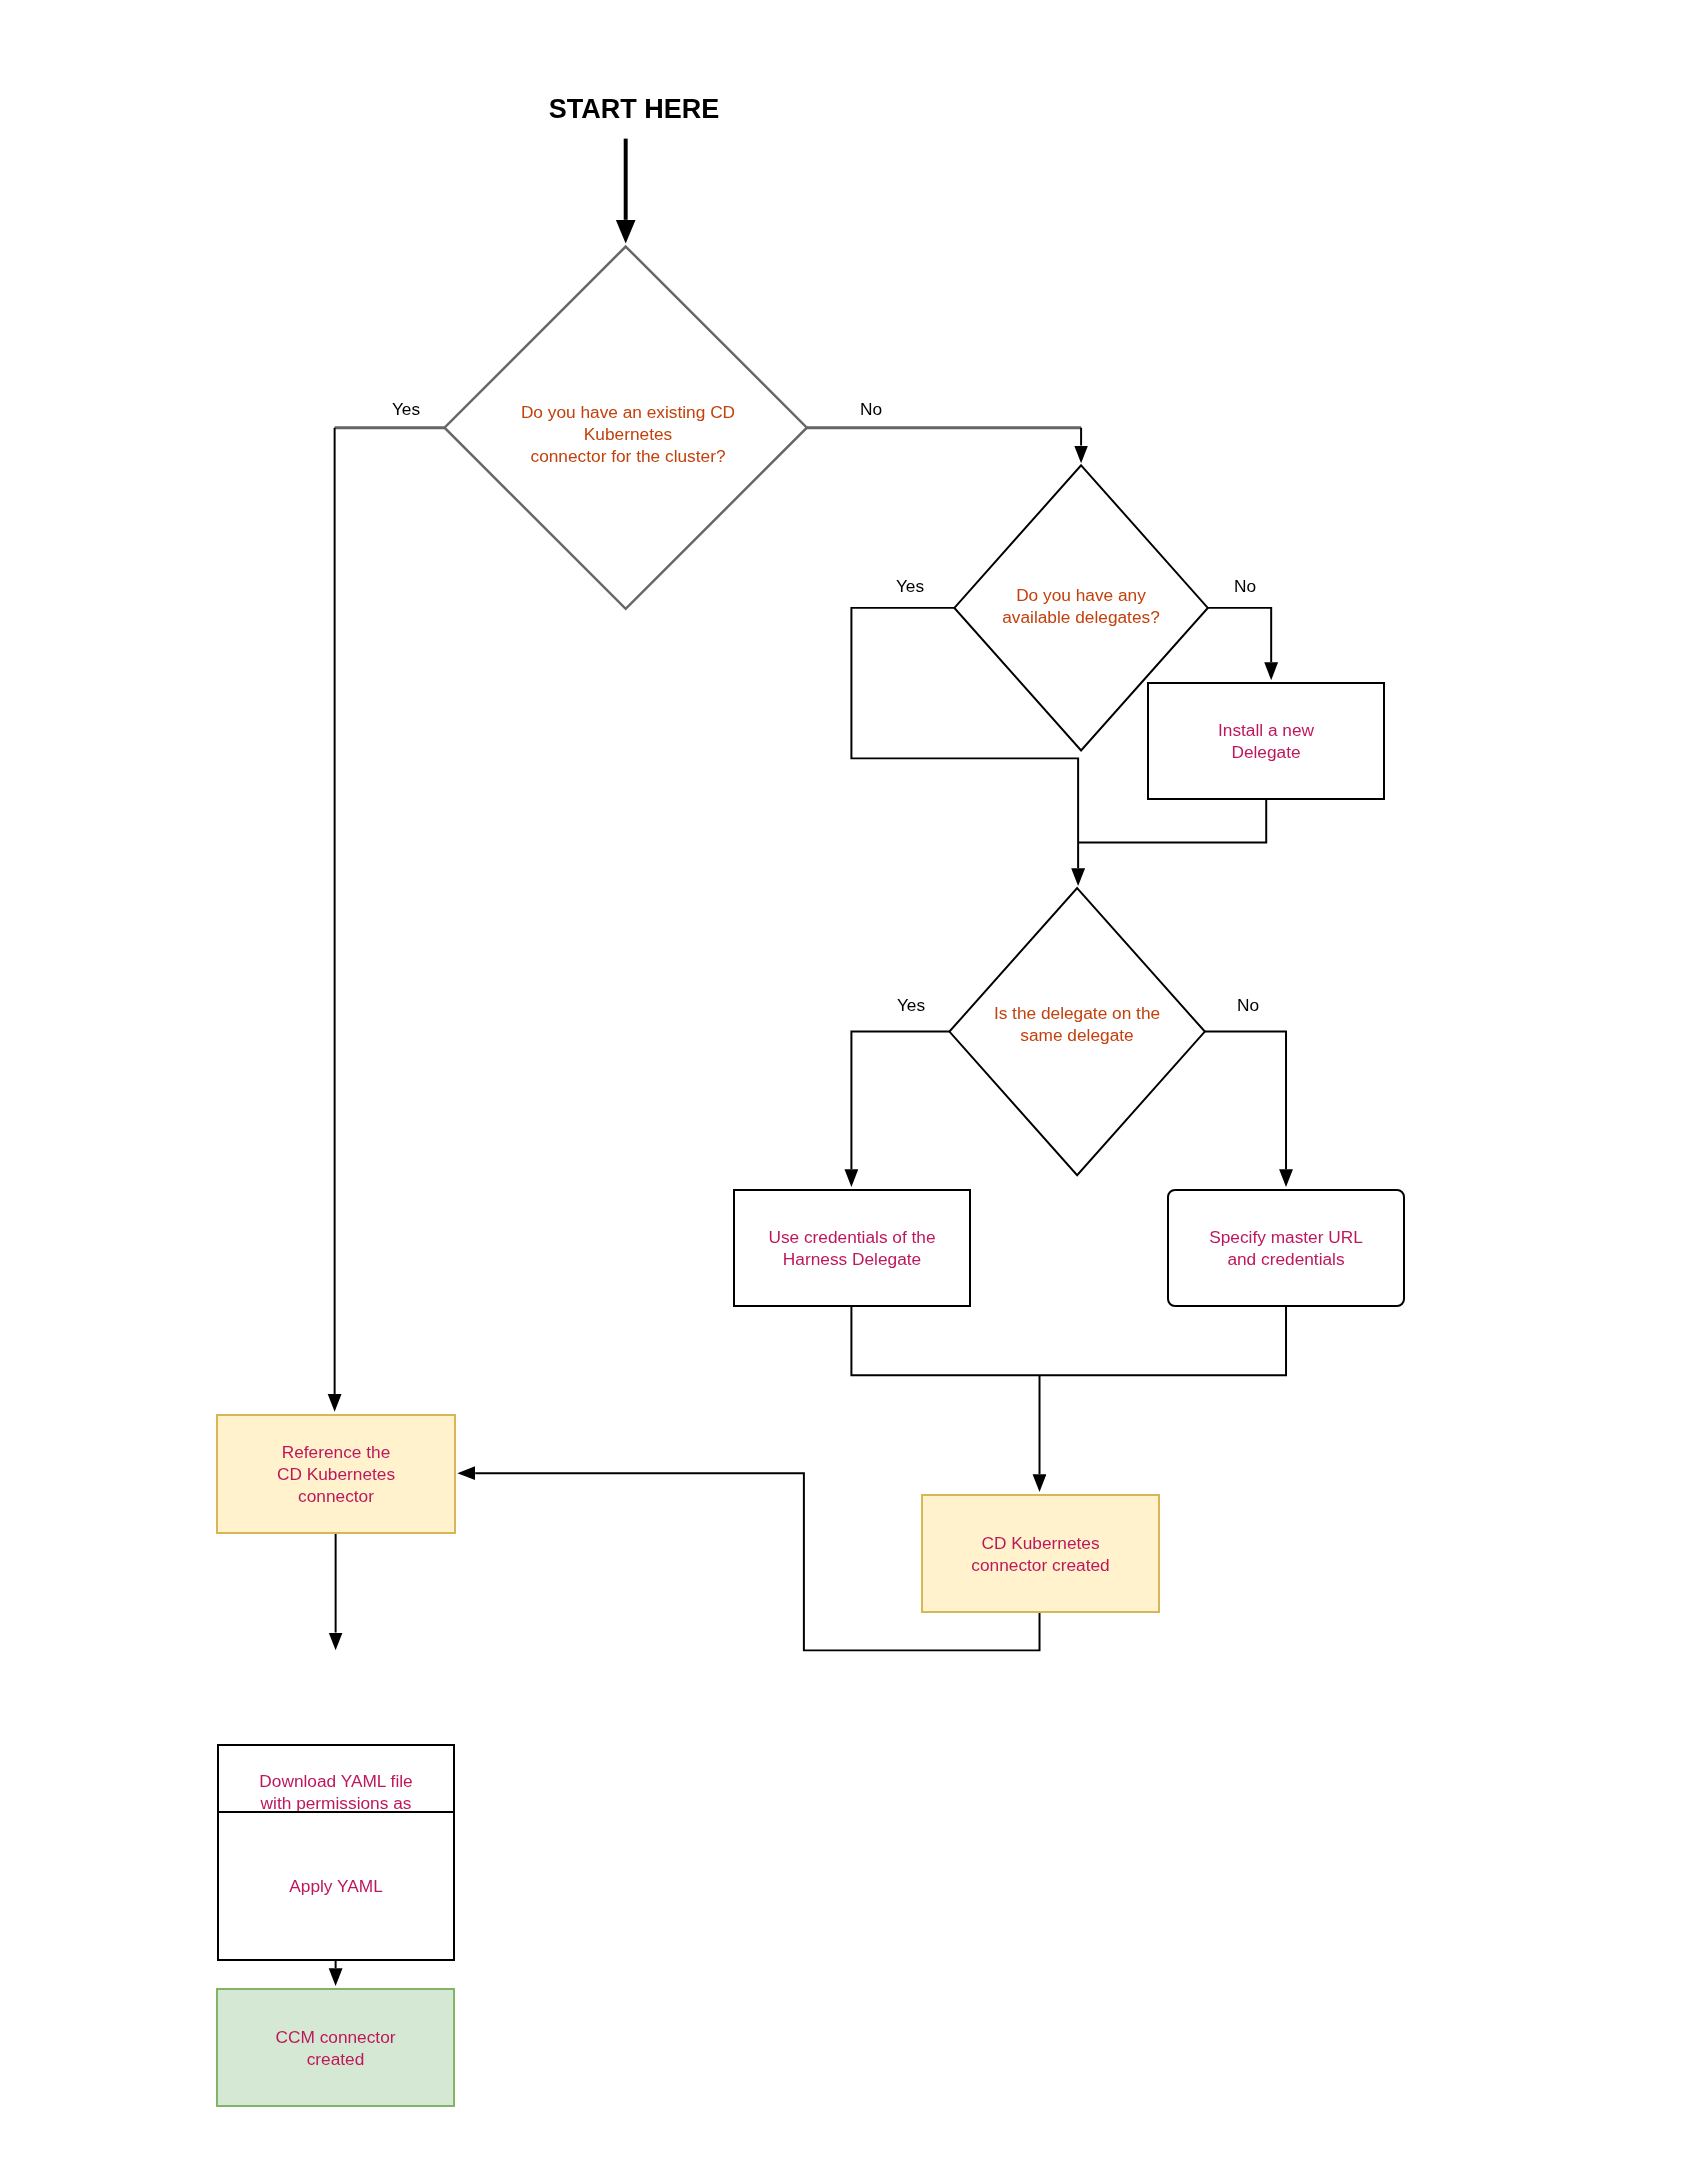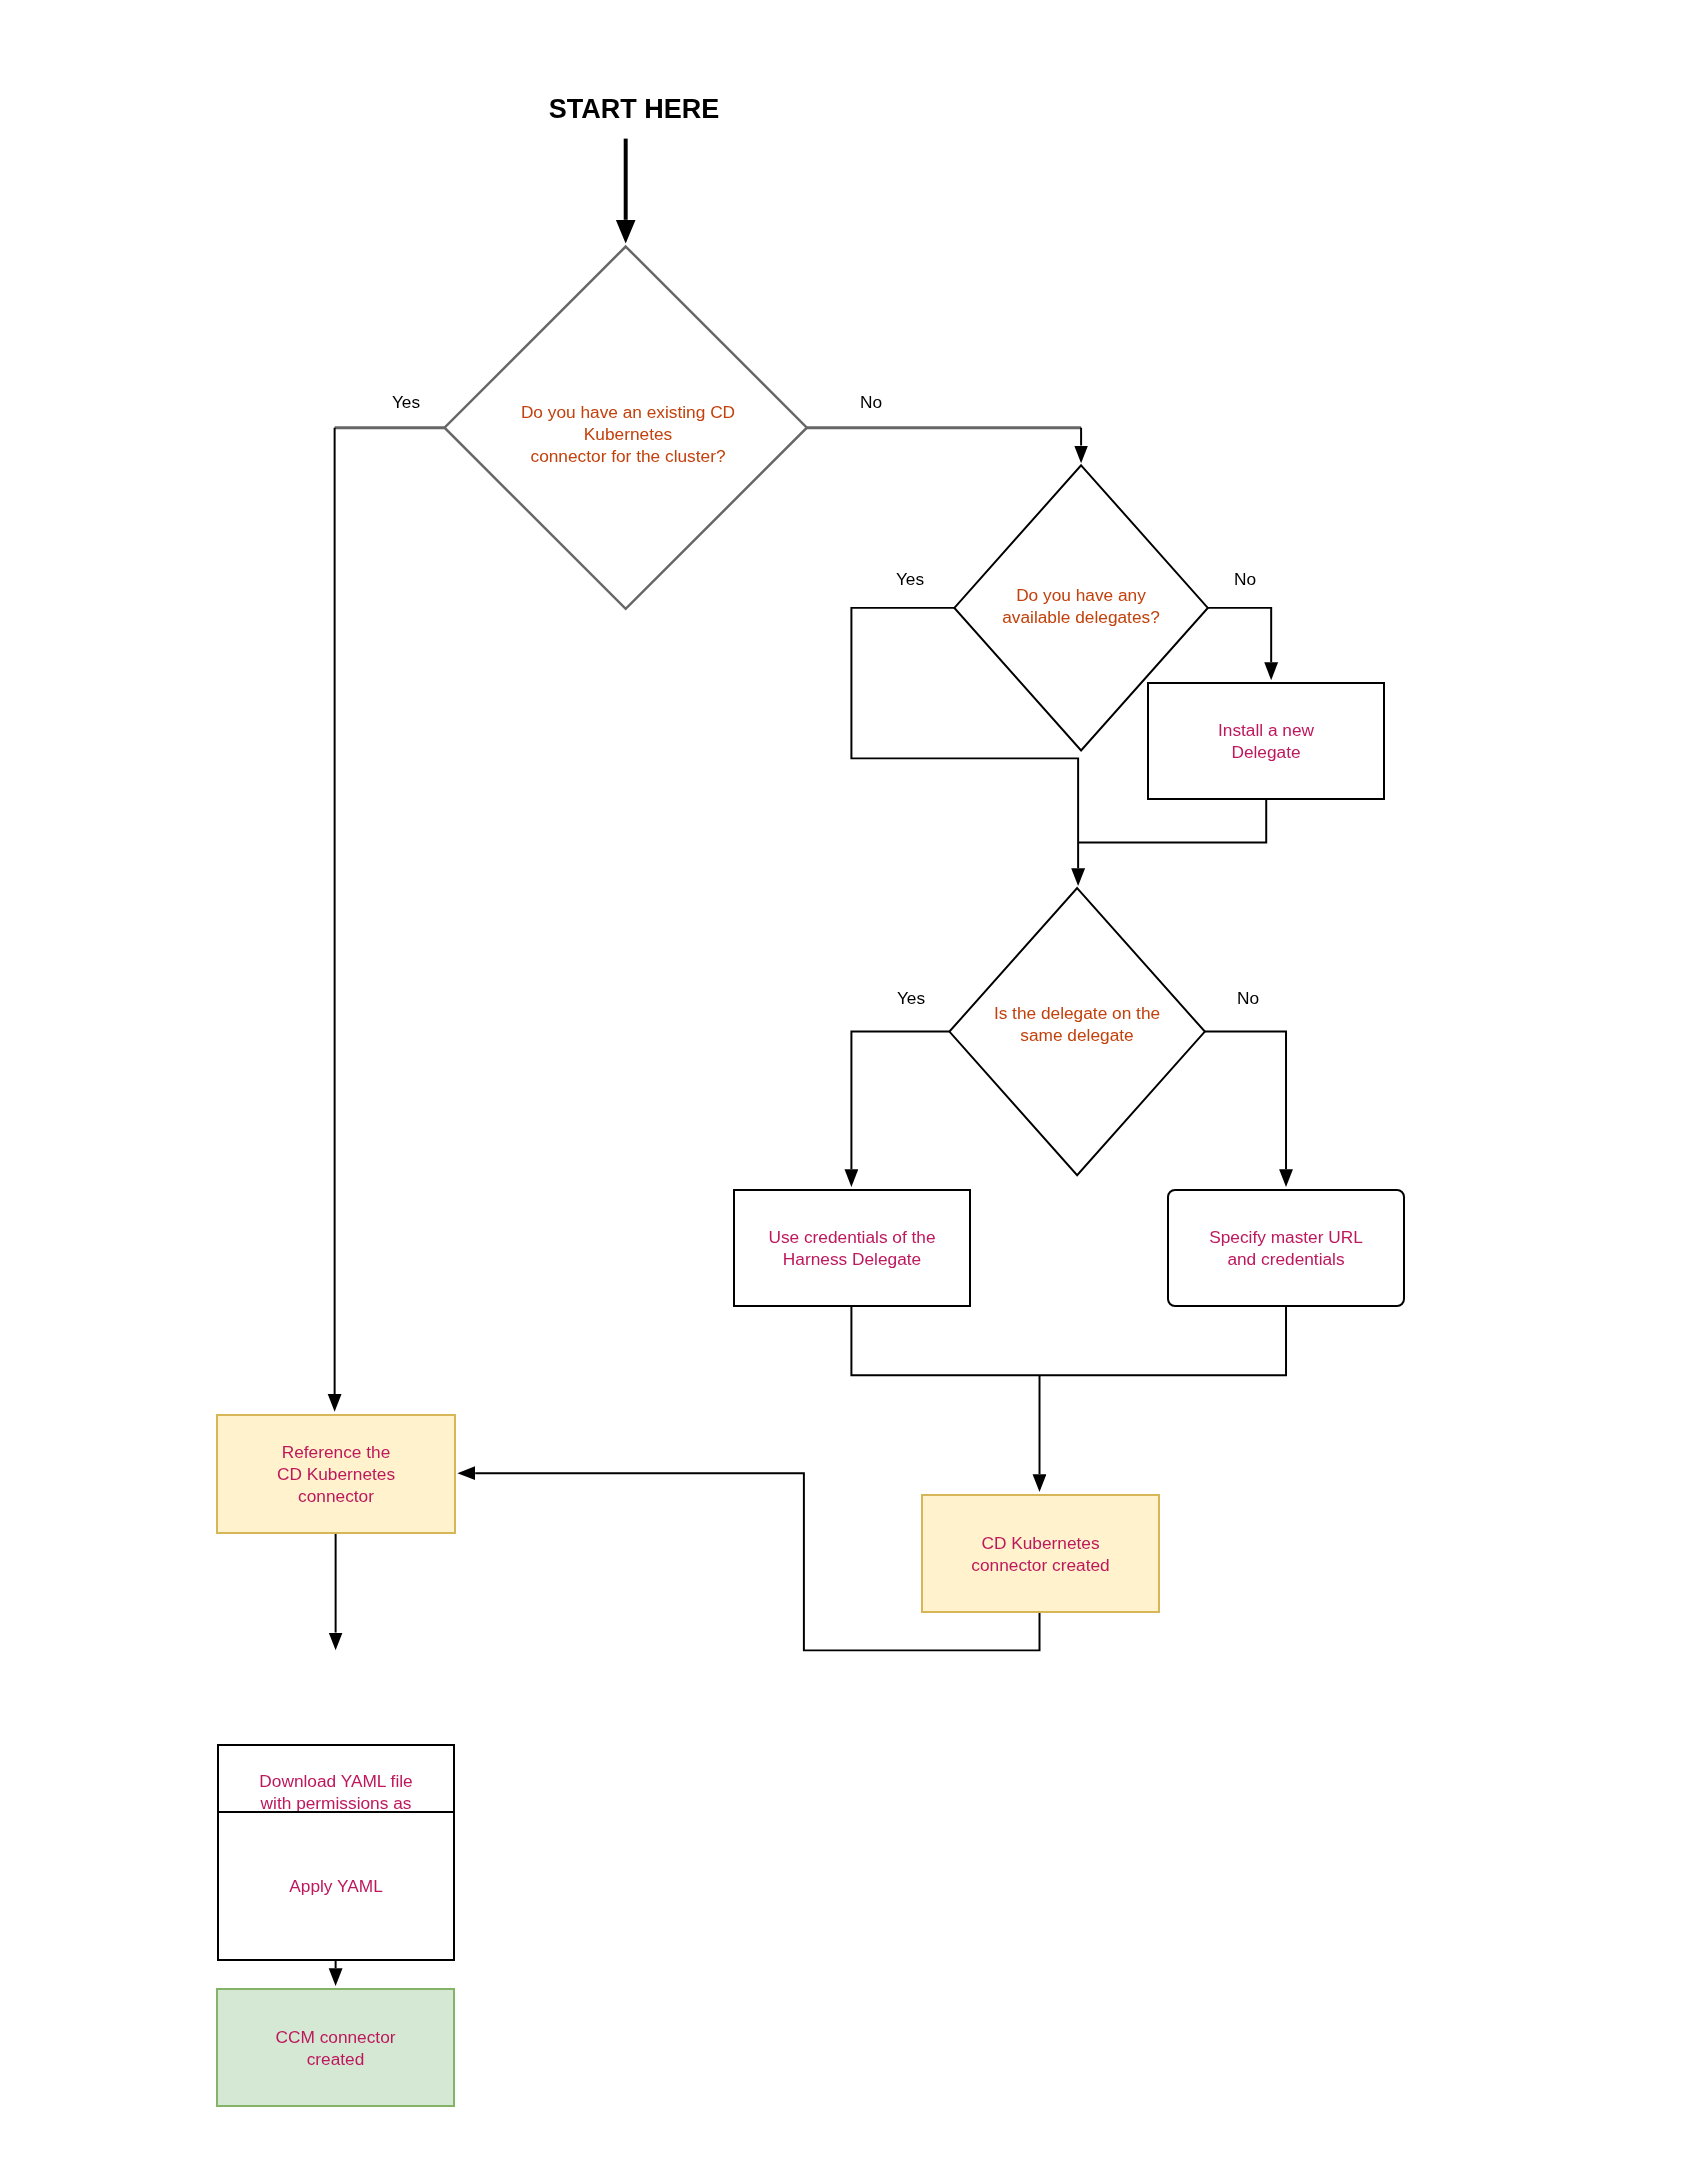--- a/index.html
+++ b/index.html
@@ -78,20 +78,21 @@
     line-height: 22px;
     color: #c2410c;
   }
   .edge-label {
     position: absolute;
     transform: translate(-50%, -50%);
     font-size: 17.3px;
     color: #000000;
     background: #ffffff;
     padding: 0 2px;
+    margin-top: 7px;
   }
   .start-label {
     position: absolute;
     transform: translate(-50%, -50%);
     font-size: 27px;
     font-weight: bold;
     color: #000000;
     white-space: nowrap;
   }
 </style>

